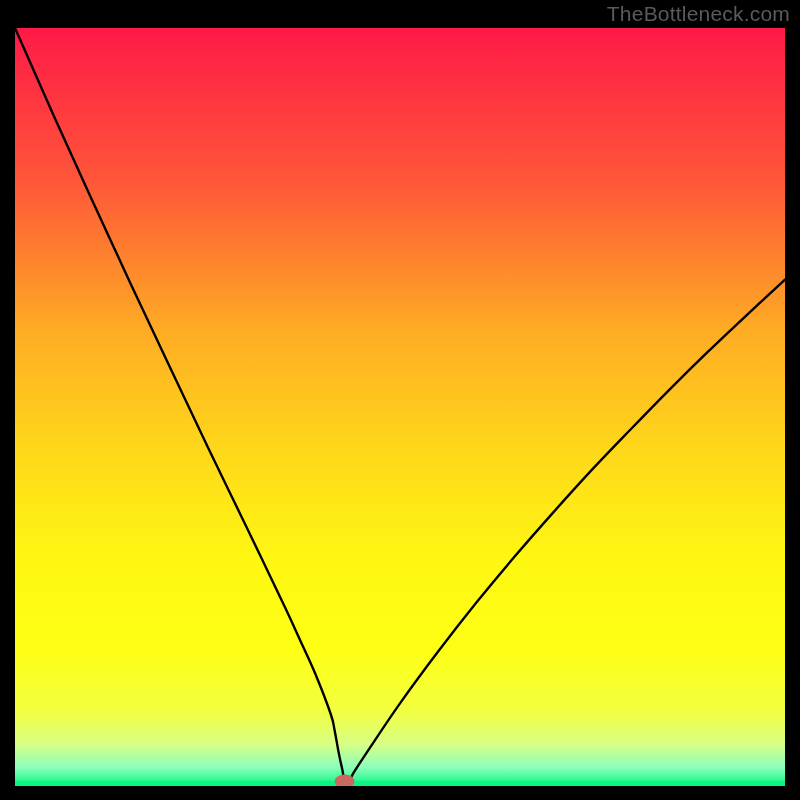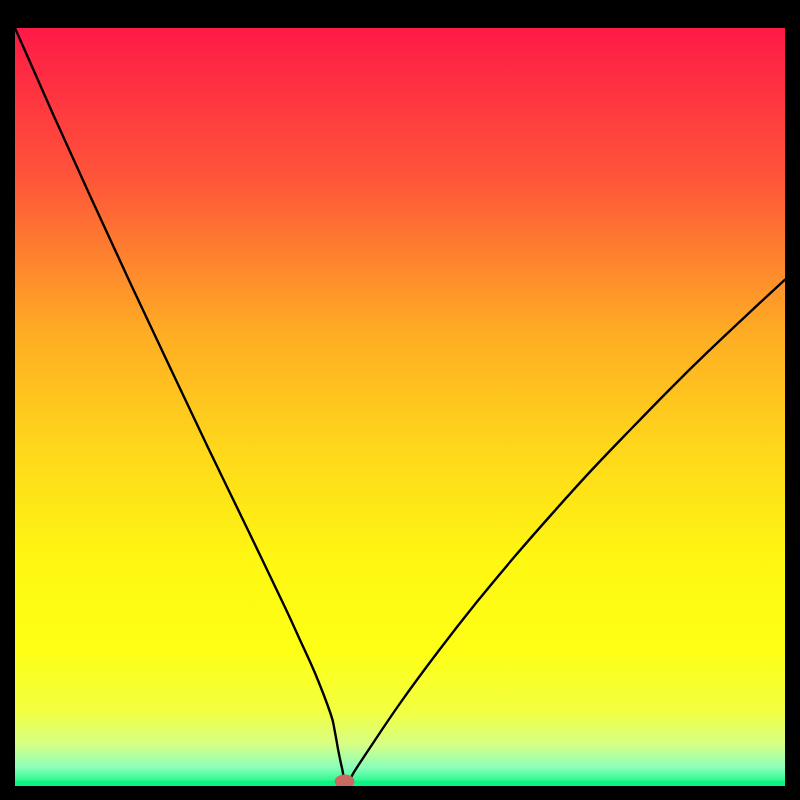--- a/index.html
+++ b/index.html
@@ -43,20 +43,21 @@
     height: 100%;
   }
   svg {
     display: block;
   }
 </style>
 </head>
 <body>
 
 <div class="frame">
+  <div class="watermark">TheBottleneck.com</div>
   <div class="plot-outer">
     <svg class="plot-inner" id="plot-svg" viewBox="0 0 770 758" preserveAspectRatio="none">
         <defs>
           <linearGradient id="bg-grad" x1="0" y1="0" x2="0" y2="1">
             <stop offset="0%" stop-color="#fe1a47"></stop>
             <stop offset="20%" stop-color="#fe5639"></stop>
             <stop offset="40%" stop-color="#feac24"></stop>
             <stop offset="55.00000000000001%" stop-color="#fed61b"></stop>
             <stop offset="70%" stop-color="#fef712"></stop>
             <stop offset="82%" stop-color="#feff15"></stop>

